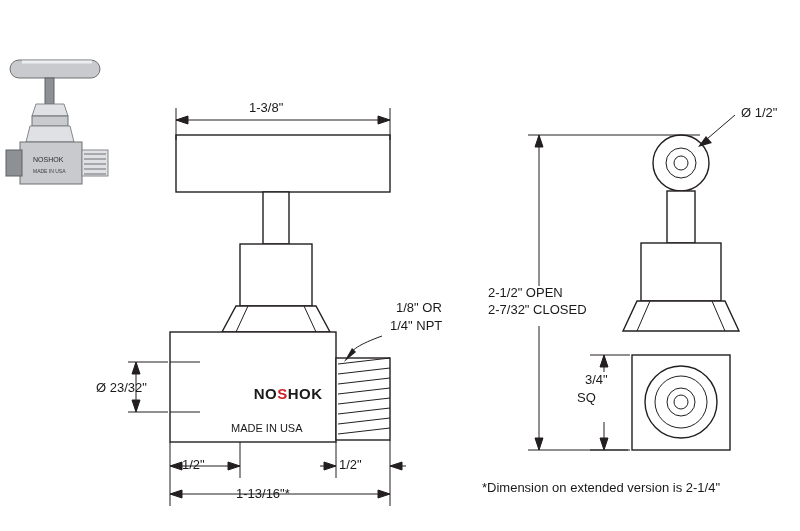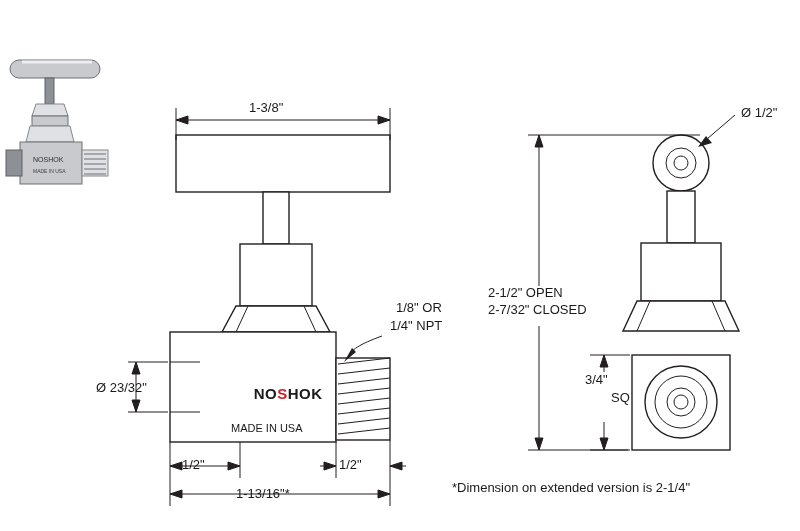--- a/index.html
+++ b/index.html
@@ -206,17 +206,17 @@
   <div class="lbl" style="left:339px; top:457px;">1/2"</div>
 
   <div class="lbl" style="left:236px; top:486px;">1-13/16"*</div>
 
   <div class="lbl" style="left:741px; top:105px;">Ø 1/2"</div>
 
   <div class="lbl" style="left:488px; top:285px;">2-1/2" OPEN</div>
   <div class="lbl" style="left:488px; top:302px;">2-7/32" CLOSED</div>
 
   <div class="lbl" style="left:585px; top:372px;">3/4"</div>
-  <div class="lbl" style="left:611px; top:390px;">SQ</div>
-
-  <div class="lbl" style="left:452px; top:480px;">*Dimension on extended version is 2-1/4"</div>
+  <div class="lbl" style="left:577px; top:390px;">SQ</div>
+
+  <div class="lbl" style="left:482px; top:480px;">*Dimension on extended version is 2-1/4"</div>
 
 </div>
 
 </body></html>

